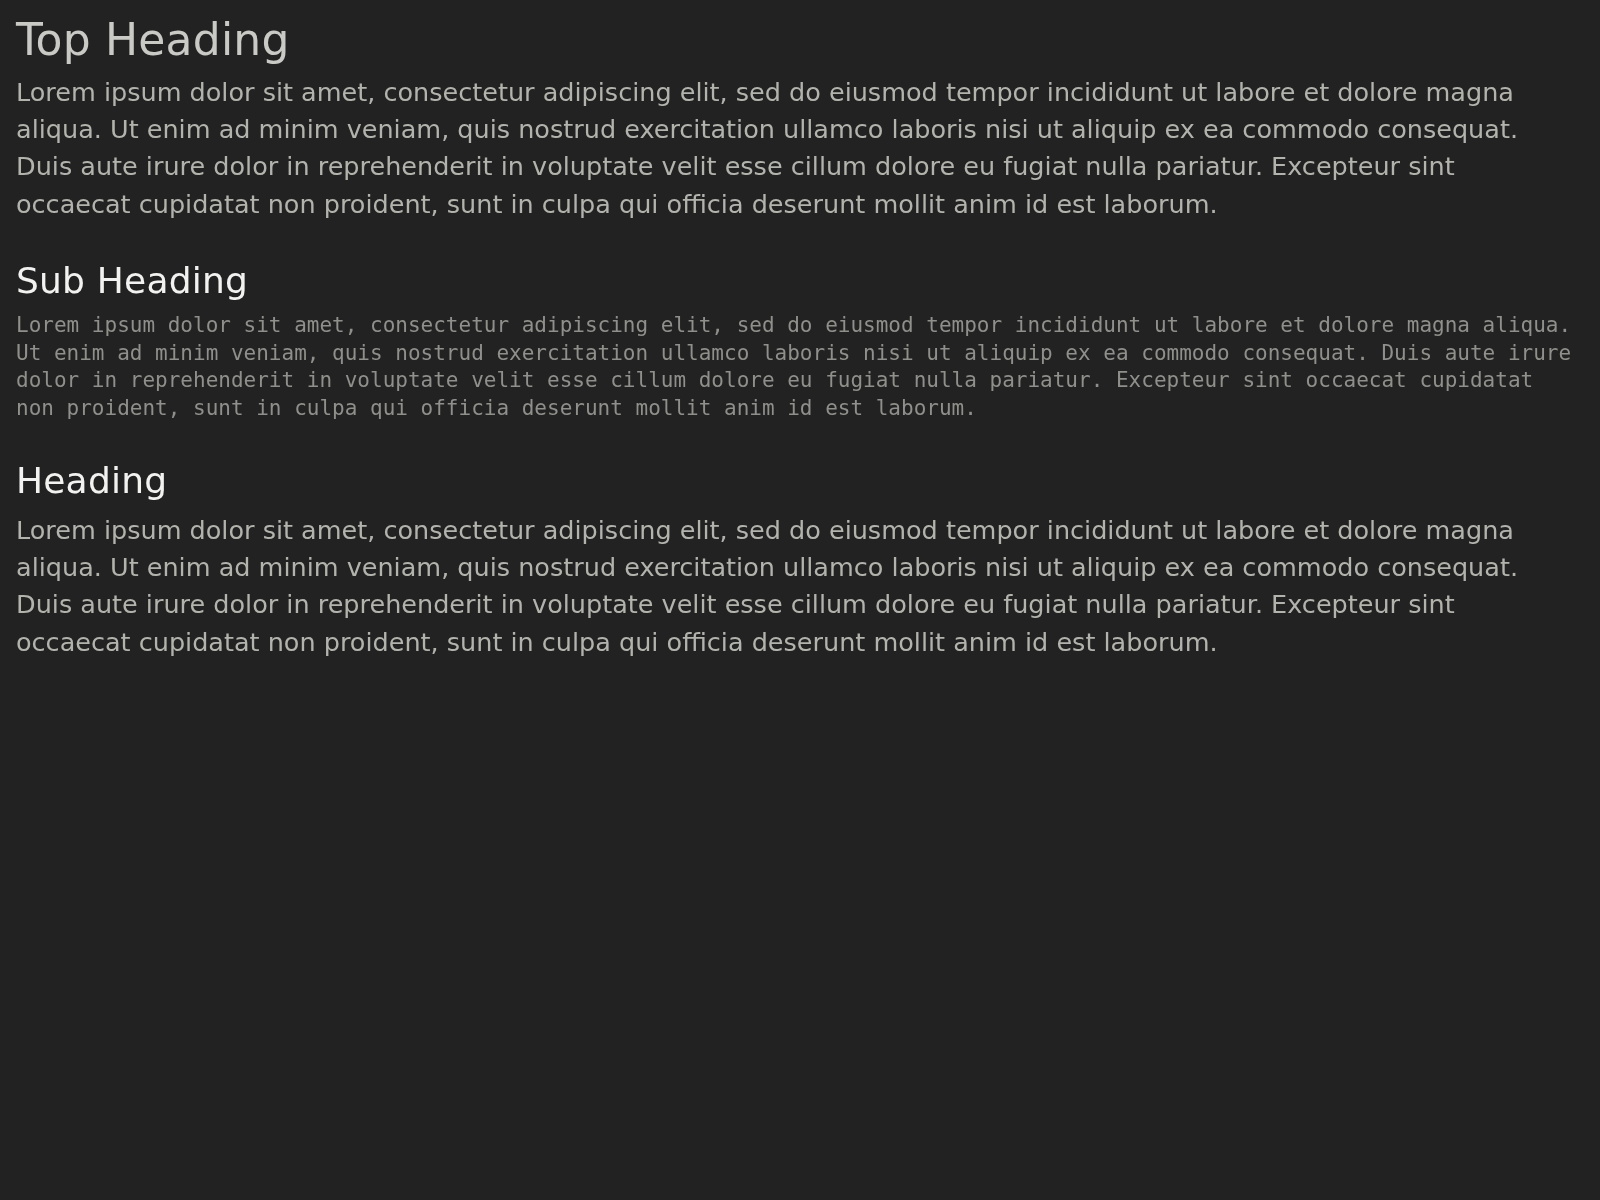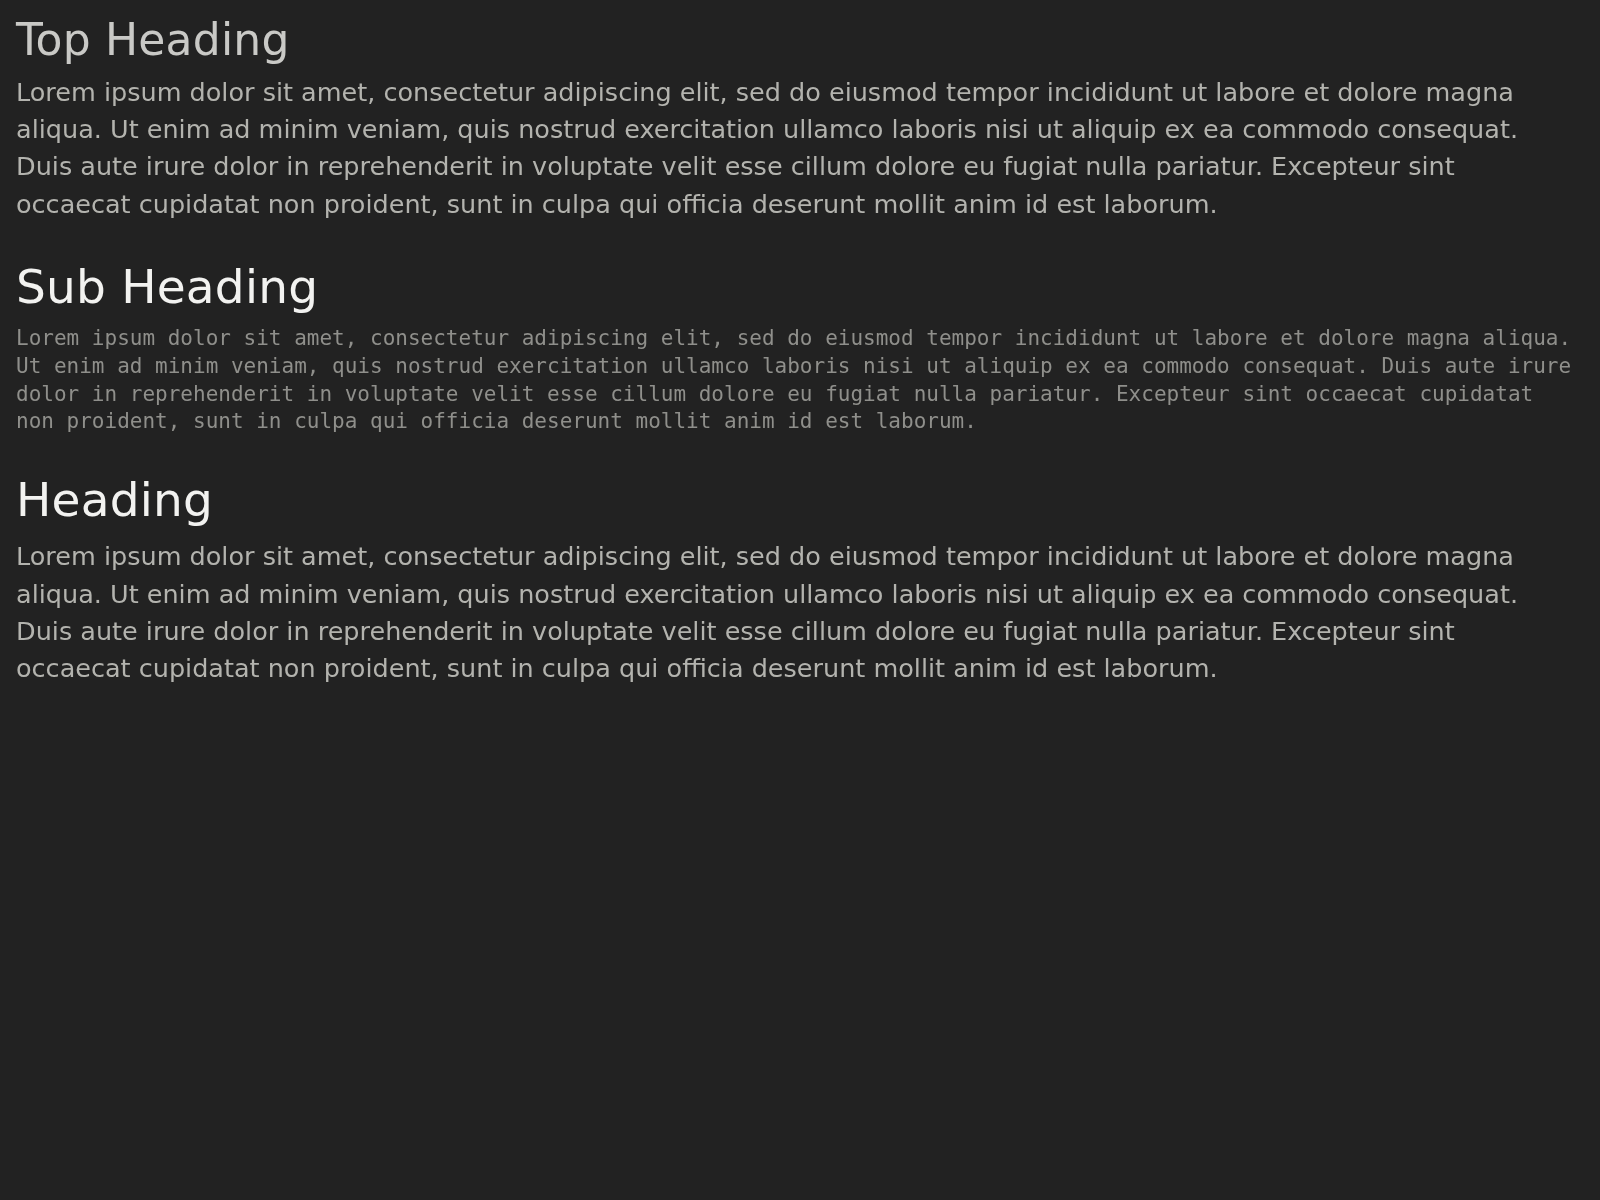--- a/index.html
+++ b/index.html
@@ -25,21 +25,21 @@
     font-family: "DejaVu Sans", sans-serif;
     font-size: 44px;
     font-weight: 400;
     color: #c9c9c6;
     line-height: 1.18;
     margin: 0 0 8px 0;
     letter-spacing: 0.2px;
   }
   .h2 {
     font-family: "DejaVu Sans", sans-serif;
-    font-size: 47px;
+    font-size: 36px;
     font-weight: 400;
     color: #f2f2f0;
     line-height: 1.2;
     margin: 36px 0 10px 0;
     letter-spacing: 0.2px;
   }
   .body-text {
     font-family: "DejaVu Sans", sans-serif;
     font-size: 25.5px;
     font-weight: 400;

